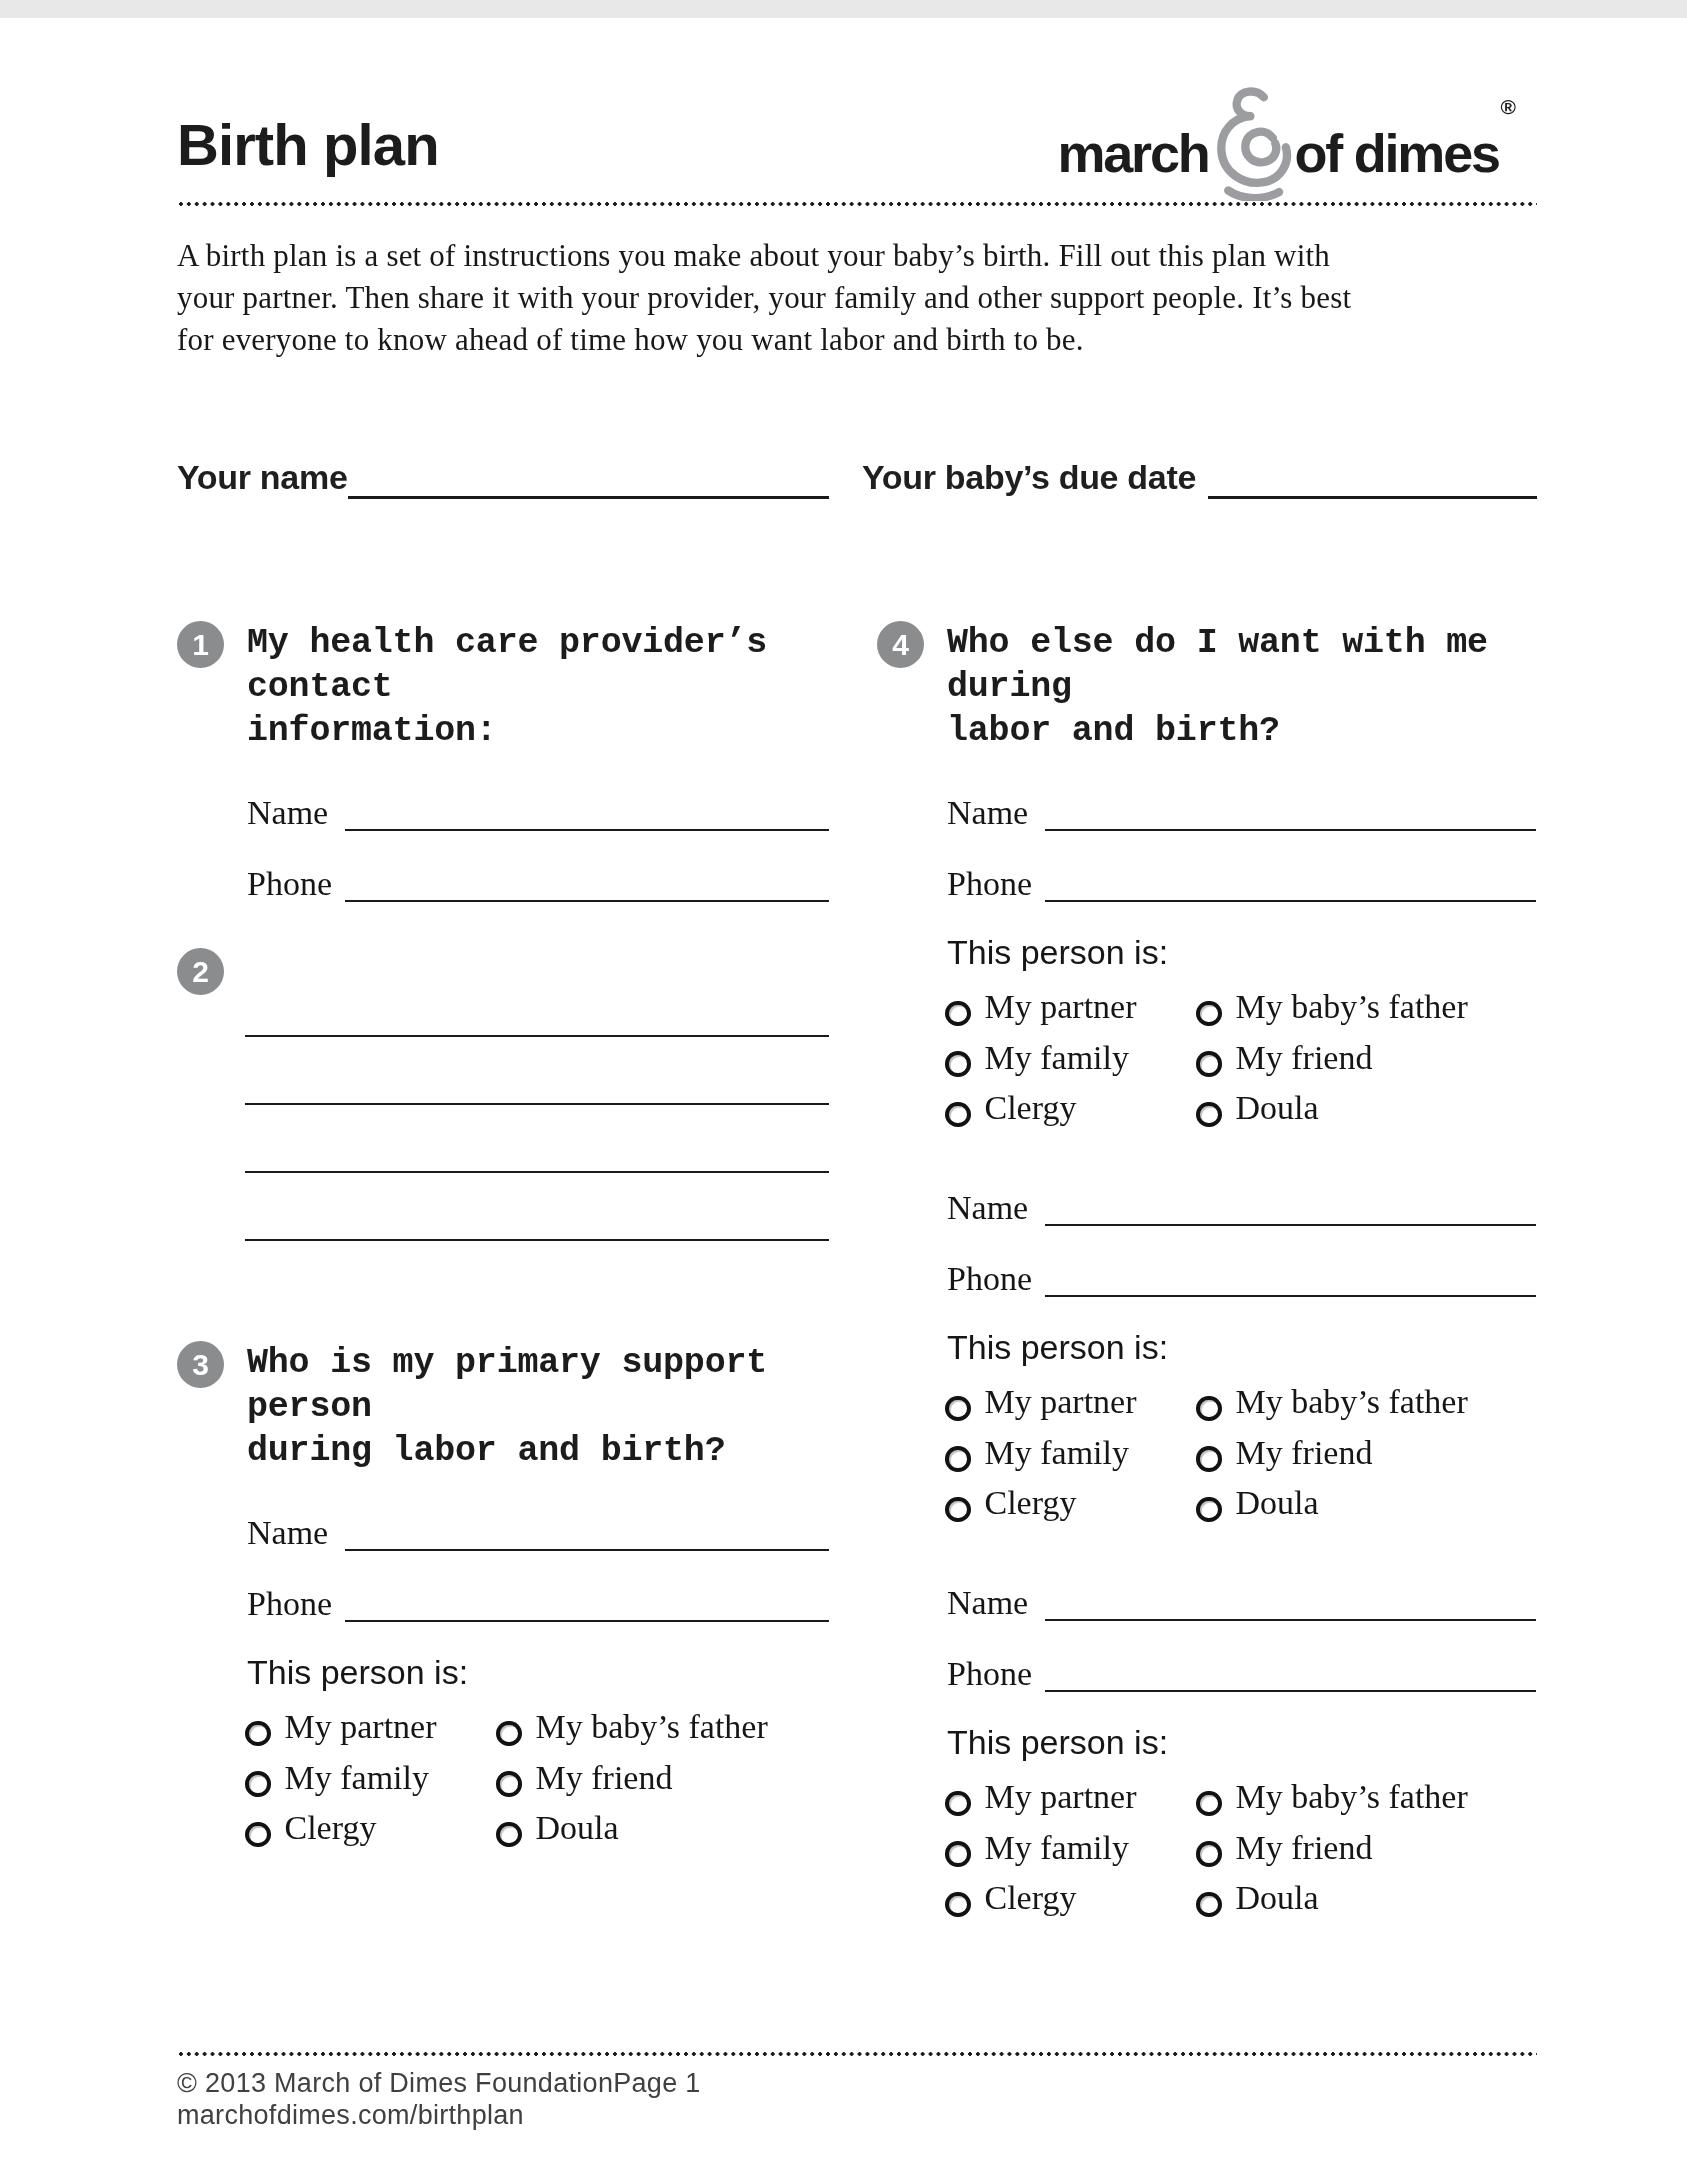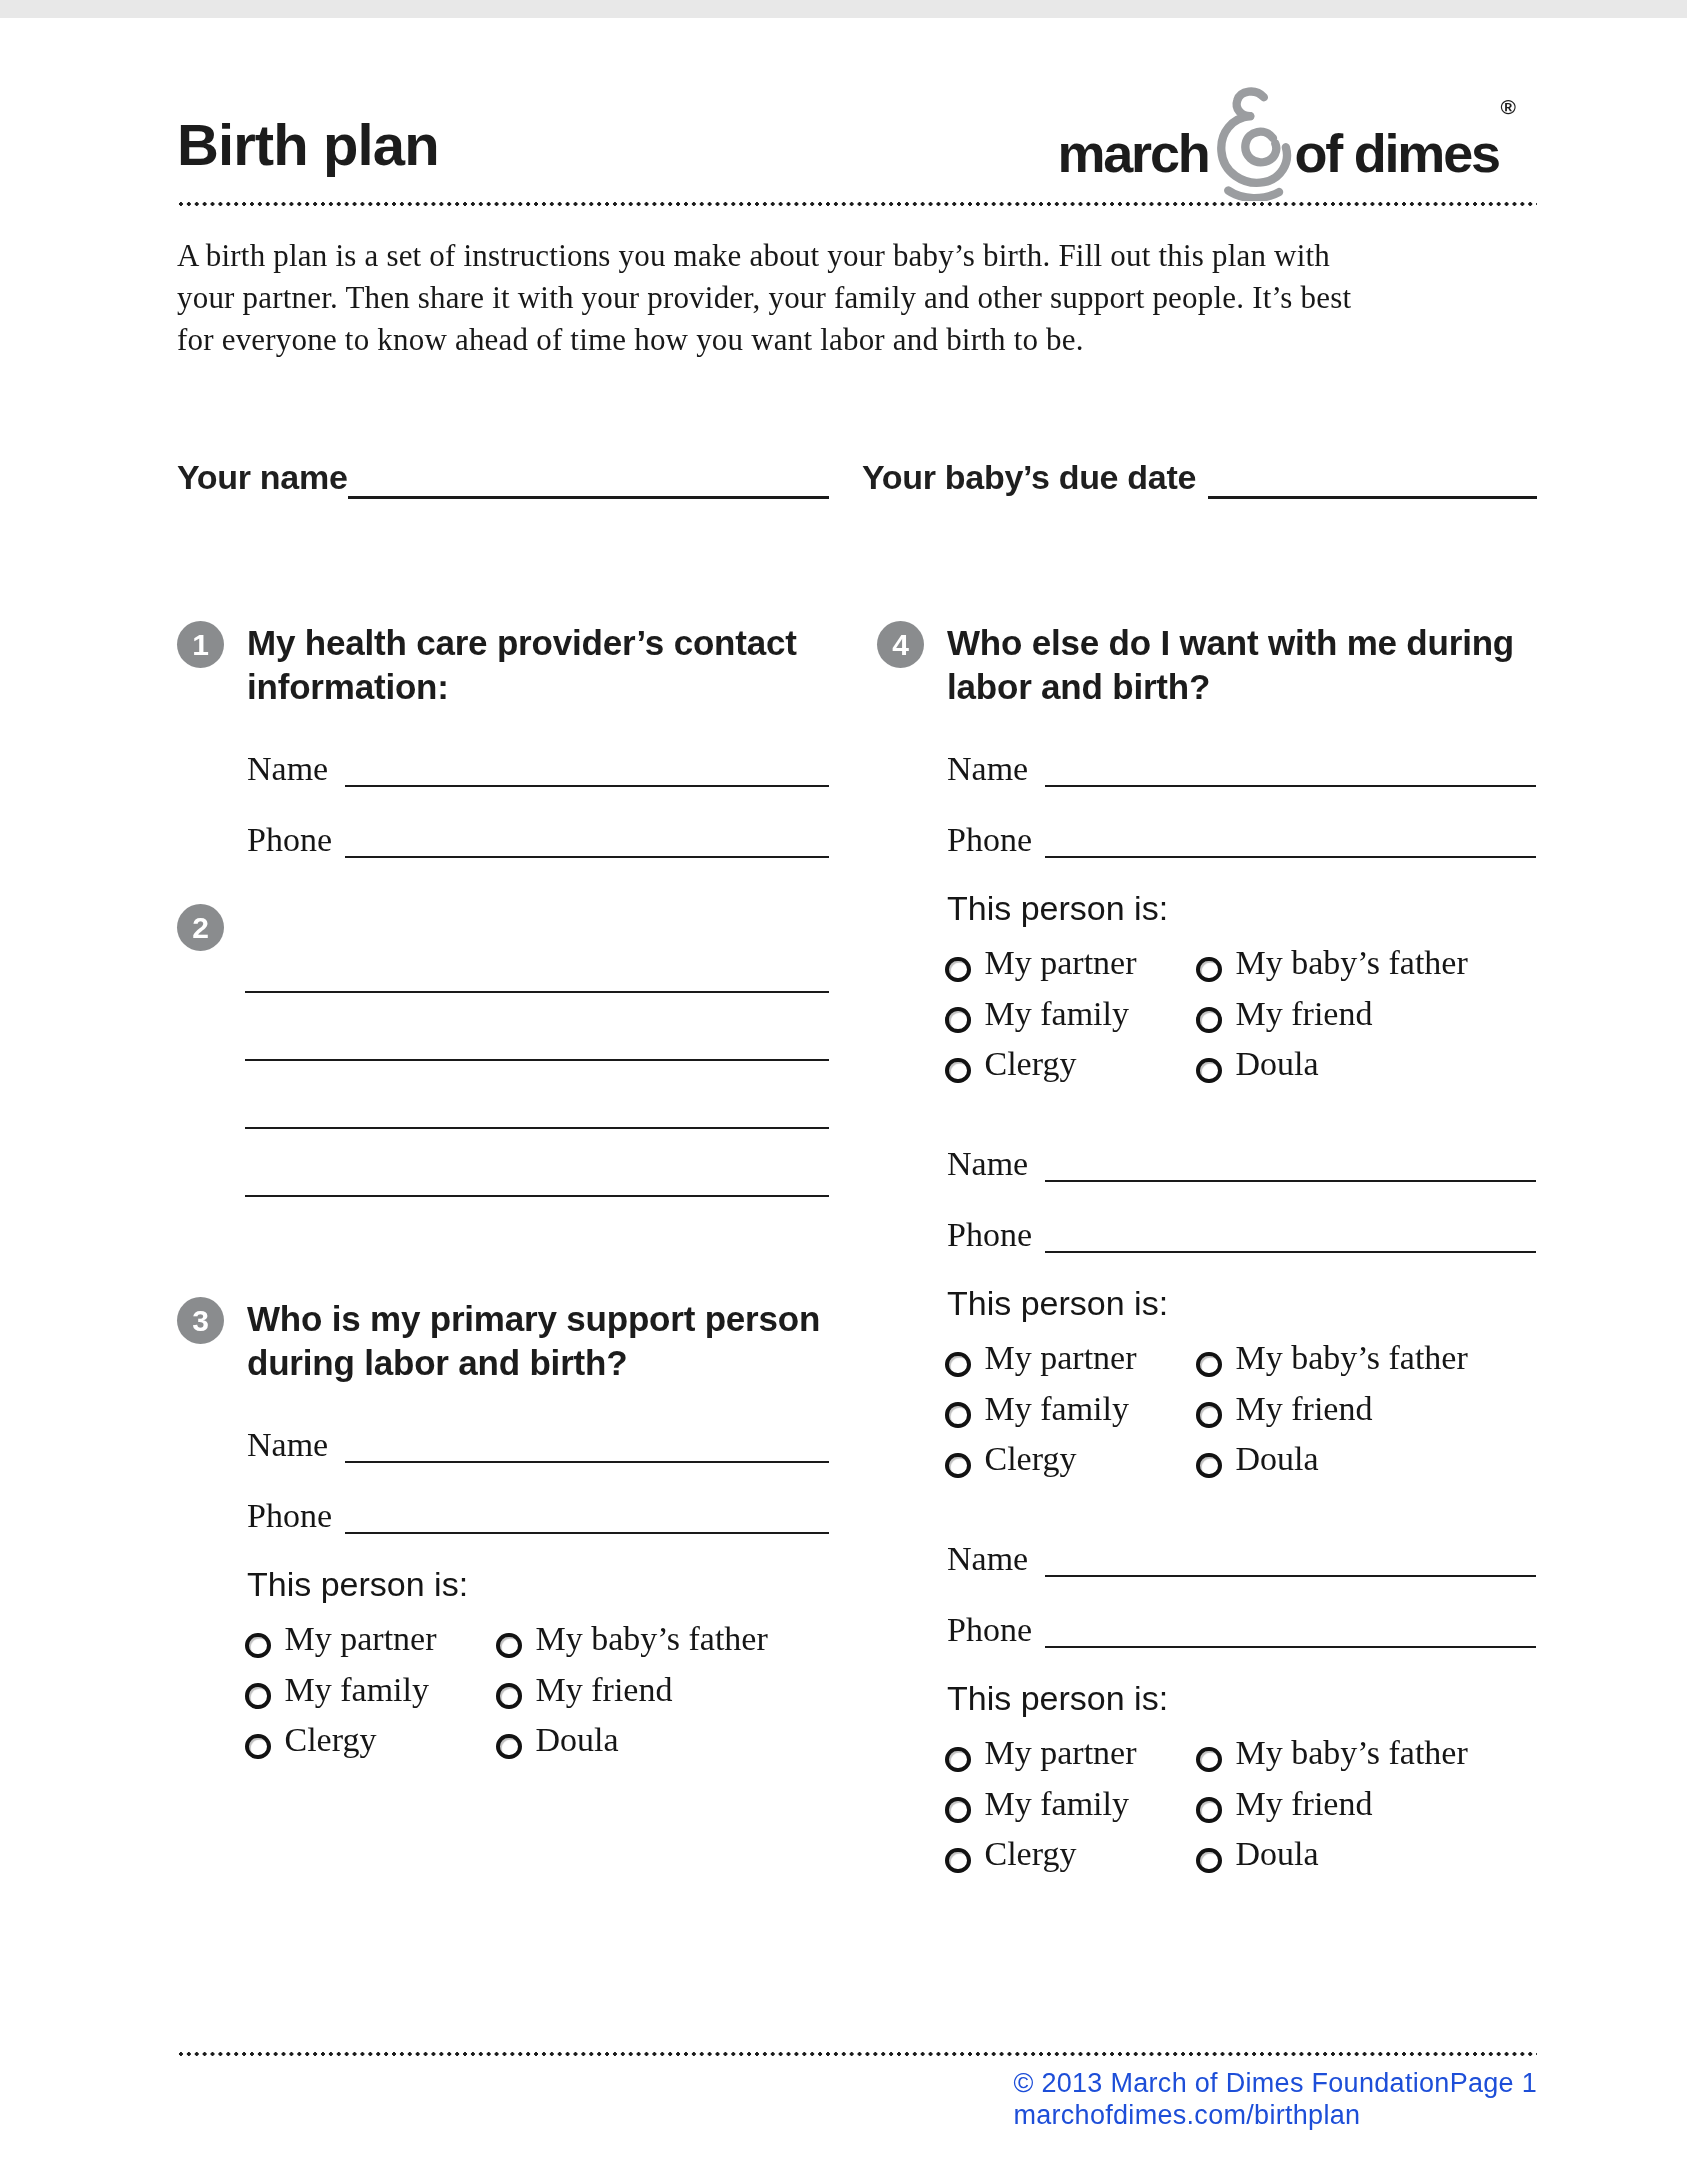--- a/index.html
+++ b/index.html
@@ -61,21 +61,21 @@
   .sec-head{display:flex;gap:23px;}
   .num{
     flex:none;width:47px;height:47px;border-radius:50%;
     background:#8a8c8e;color:#ffffff;
     font-size:30px;font-weight:700;
     display:flex;align-items:center;justify-content:center;
     margin-top:0;
   }
   .sec-title{
     margin:0;font-size:35px;font-weight:700;line-height:44px;
-    letter-spacing:-0.2px;white-space:pre-line;color:#1c1c1c;
+    letter-spacing:-0.2px;white-space:pre-line;color:#1c1c1c;font-family:Liberation Mono, monospace;
   }
   .indent{margin-left:70px;}
   .frow{display:flex;height:45px;margin-bottom:26px;}
   .flabel{
     font-family:"Liberation Serif",serif;font-size:34px;line-height:45px;
     width:98px;flex:none;color:#161616;
   }
   .fline{flex:1;align-self:flex-end;height:0;border-bottom:2.6px solid #1a1a1a;margin-bottom:4.4px;}
   .writelines{margin-left:68px;}
   .writeline{border-bottom:2.6px solid #1a1a1a;}
@@ -105,22 +105,22 @@
   .sec3{margin-top:100px;}
   .sec3 .sec-head{margin-bottom:37px;}
   .sec3 .tp-label{margin-top:21px;}
   
   .sec4 .sec-head{margin-bottom:37px;}
   .pblock{margin-bottom:58px;}
   .pblock .tp-label{margin-top:21px;}
   
   .footer{
     position:absolute;left:177px;right:150px;top:2049px;
-    display:flex;justify-content:flex-end;align-items:flex-start;
-    font-size:27px;line-height:1.2;color:#1d4ed8;letter-spacing:0.3px;
+    display:flex;justify-content:flex-start;align-items:flex-start;
+    font-size:27px;line-height:1.2;color:#404040;letter-spacing:0.3px;
   }
   .footer .fleft{white-space:pre-line;}
 </style>
 </head>
 <body>
 
 <div class="page">
 
   <h1 class="title">Birth plan</h1>
 

